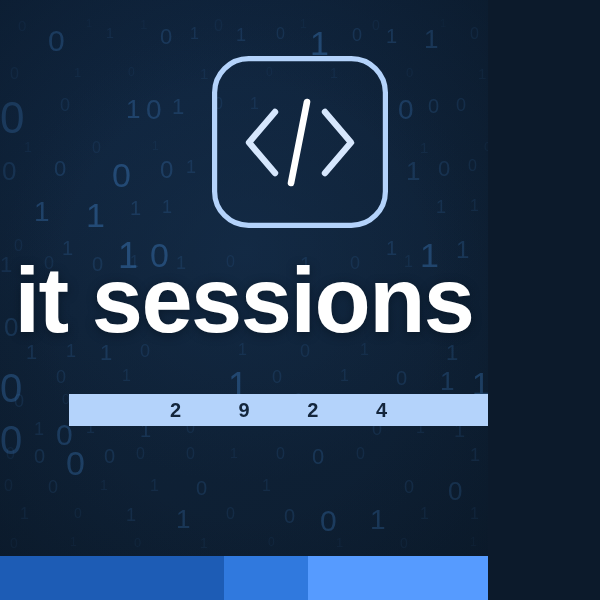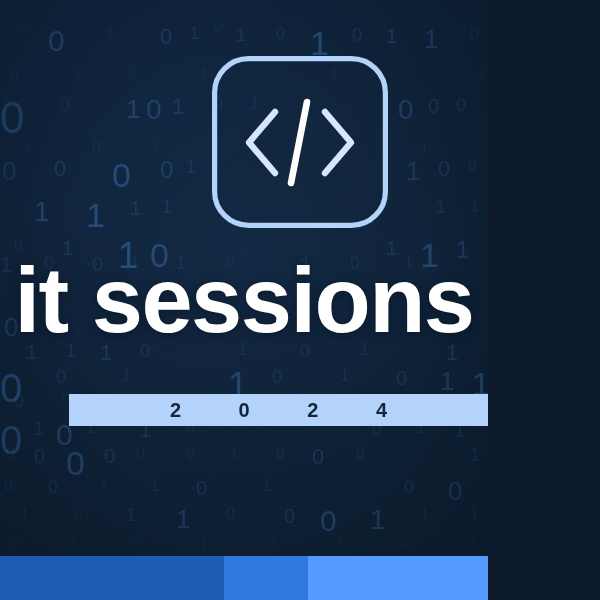--- a/index.html
+++ b/index.html
@@ -312,21 +312,21 @@
       <rect x="2.6" y="2.6" width="170.8" height="166.8" rx="34" ry="34" stroke="#b4d3fb" stroke-width="5.2" fill="none"></rect>
       <path d="M63 56 L37 86.5 L63 117" stroke="#d6e7fd" stroke-width="6.4" stroke-linecap="round" stroke-linejoin="round" fill="none"></path>
       <path d="M113 56 L139 86.5 L113 117" stroke="#d6e7fd" stroke-width="6.4" stroke-linecap="round" stroke-linejoin="round" fill="none"></path>
       <path d="M95 46 L79 127" stroke="#ffffff" stroke-width="6.6" stroke-linecap="round" fill="none"></path>
     </svg>
   </div>
 
   <div class="title">it sessions</div>
 
   <div class="year-band">
-    <span class="year-text">2 0 2 4</span>
+    <span class="year-text">2 9 2 4</span>
   </div>
 
 
   <div class="bottom-bars">
     <div class="bar-a"></div>
     <div class="bar-b"></div>
     <div class="bar-c"></div>
   </div>
 
 </div>

